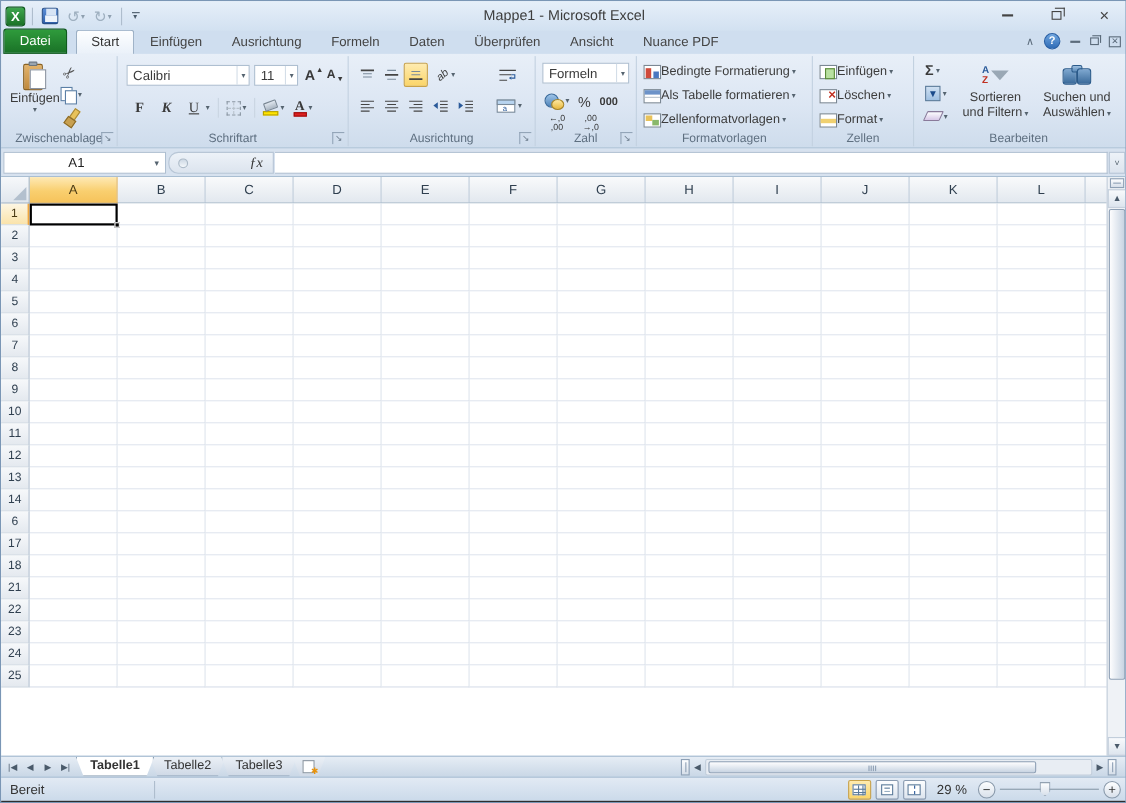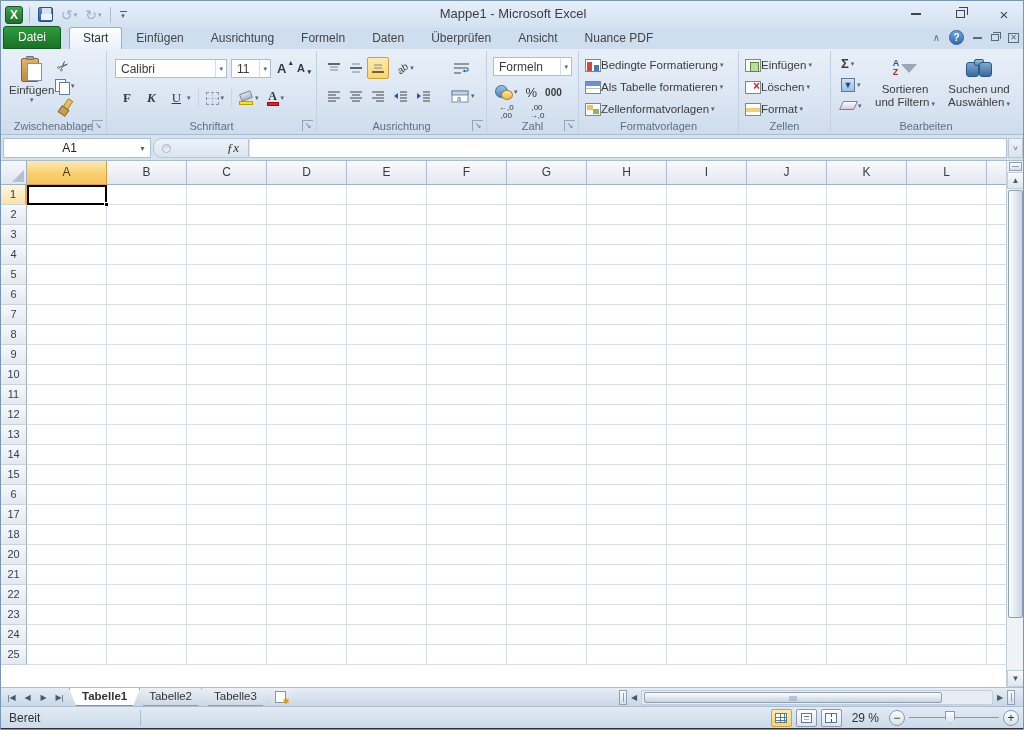--- a/index.html
+++ b/index.html
@@ -836,36 +836,20 @@
         <div class="cell"></div>
         <div class="cell"></div>
         <div class="cell"></div>
         <div class="cell"></div>
         <div class="cell"></div>
         <div class="cell"></div>
         <div class="cell"></div>
         <div class="cell partial"></div>
       </div>
       <div class="grow">
-        <div class="rowh">15</div>
-        <div class="cell"></div>
-        <div class="cell"></div>
-        <div class="cell"></div>
-        <div class="cell"></div>
-        <div class="cell"></div>
-        <div class="cell"></div>
-        <div class="cell"></div>
-        <div class="cell"></div>
-        <div class="cell"></div>
-        <div class="cell"></div>
-        <div class="cell"></div>
-        <div class="cell"></div>
-        <div class="cell partial"></div>
-      </div>
-      <div class="grow">
         <div class="rowh">6</div>
         <div class="cell"></div>
         <div class="cell"></div>
         <div class="cell"></div>
         <div class="cell"></div>
         <div class="cell"></div>
         <div class="cell"></div>
         <div class="cell"></div>
         <div class="cell"></div>
         <div class="cell"></div>
@@ -885,36 +869,20 @@
         <div class="cell"></div>
         <div class="cell"></div>
         <div class="cell"></div>
         <div class="cell"></div>
         <div class="cell"></div>
         <div class="cell"></div>
         <div class="cell partial"></div>
       </div>
       <div class="grow">
         <div class="rowh">18</div>
-        <div class="cell"></div>
-        <div class="cell"></div>
-        <div class="cell"></div>
-        <div class="cell"></div>
-        <div class="cell"></div>
-        <div class="cell"></div>
-        <div class="cell"></div>
-        <div class="cell"></div>
-        <div class="cell"></div>
-        <div class="cell"></div>
-        <div class="cell"></div>
-        <div class="cell"></div>
-        <div class="cell partial"></div>
-      </div>
-      <div class="grow">
-        <div class="rowh">20</div>
         <div class="cell"></div>
         <div class="cell"></div>
         <div class="cell"></div>
         <div class="cell"></div>
         <div class="cell"></div>
         <div class="cell"></div>
         <div class="cell"></div>
         <div class="cell"></div>
         <div class="cell"></div>
         <div class="cell"></div>

